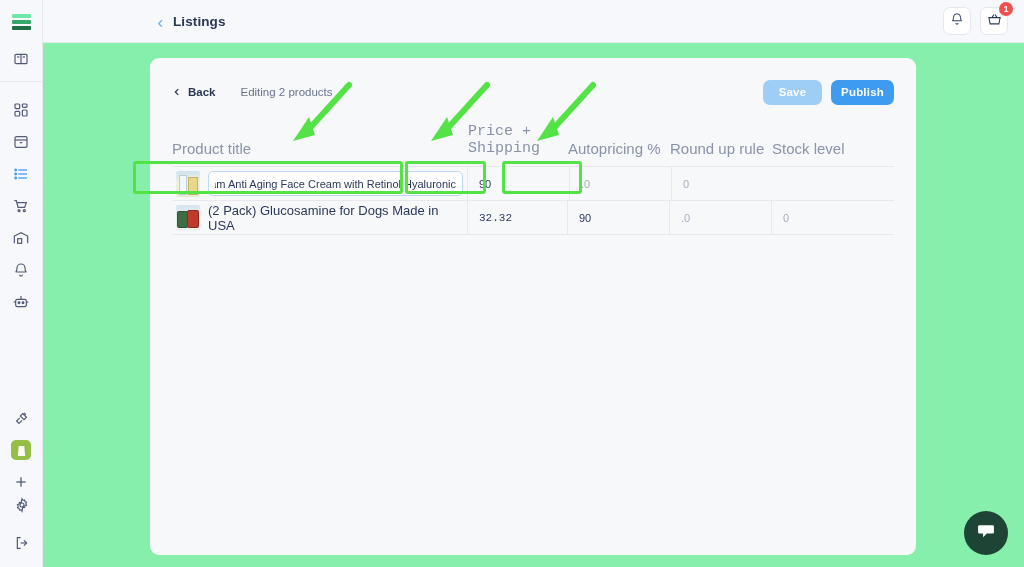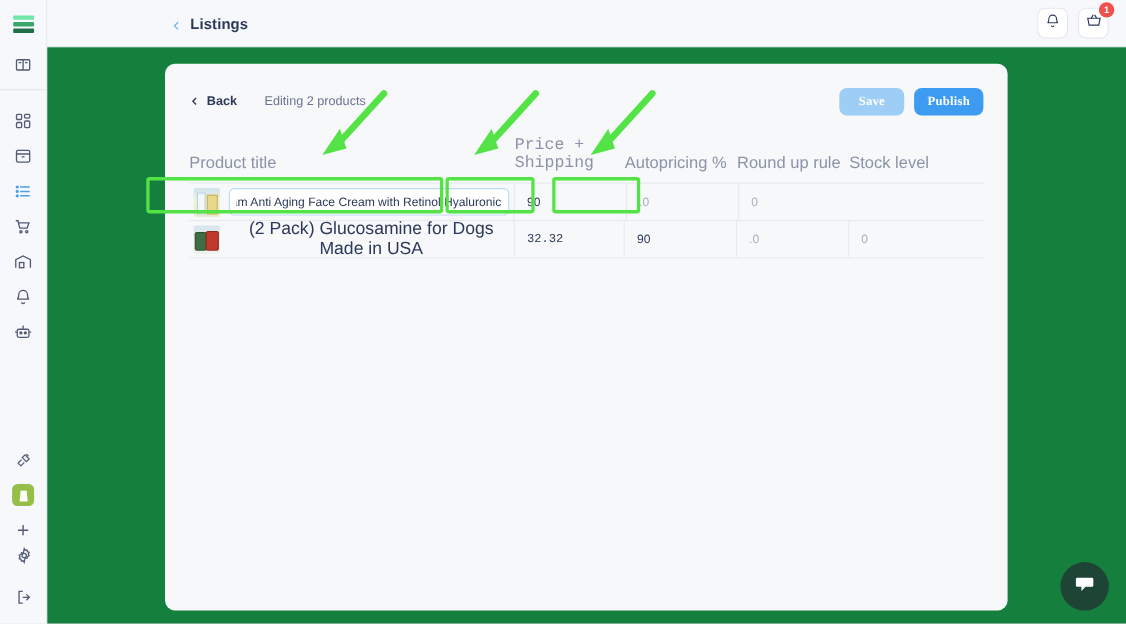--- a/index.html
+++ b/index.html
@@ -76,40 +76,40 @@
   .badge {
     position: absolute; top: -6px; right: -6px;
     width: 14px; height: 14px; border-radius: 50%;
     background: #f2504c; color: #fff; font-size: 8.5px;
     display: flex; align-items: center; justify-content: center;
     font-weight: bold; line-height: 1;
   }
 
   
   .content {
-    flex: 1; background: #15803d; position: relative; overflow: hidden;
+    flex: 1; background: #86efac; position: relative; overflow: hidden;
   }
   .card {
     position: absolute; left: 107px; top: 15px;
     width: 766px; height: 497px;
     background: #f7f8fa; border-radius: 9px;
   }
   .card-head {
     display: flex; align-items: center; padding: 20px 22px 0 22px;
     height: 48px;
   }
   .back-btn { display: flex; align-items: center; gap: 6px; cursor: pointer; }
   .back-chev { color: #2b3858; display:flex; align-items:center;}
   .back-label { font-size: 11.5px; font-weight: bold; color: #2b3858; }
   .editing-label { font-size: 11.5px; color: #6b7490; margin-left: 25px; }
   .head-actions { margin-left: auto; display: flex; gap: 9px; }
   .btn {
     border: none; border-radius: 7px; color: #fff;
     font-size: 11.5px; font-weight: bold; cursor: pointer;
-    font-family: Liberation Serif, serif;
+    font-family: Liberation Sans, sans-serif;
     letter-spacing: .2px;
   }
   .btn-save { background: #9ecdf5; width: 59px; height: 25px; }
   .btn-publish { background: #3d9bf0; width: 63px; height: 25px; }
 
   
   .table { margin: 17px 22px 0 22px; }
   .trow { display: flex; align-items: stretch; }
   .thead .th {
     font-size: 15px; color: #8b93a8;
@@ -159,21 +159,21 @@
     box-shadow: 0 0 0 1px #8e2a20;
   }
 
   .title-input {
     width: 255px; height: 25px; border: 1px solid #bcd9f5; border-radius: 5px;
     background: #fff; font-size: 11px; color: #2b3858;
     padding: 0 6px; font-family: "Liberation Sans", sans-serif;
     outline: none; text-overflow: clip; white-space: nowrap;
     direction: rtl; text-align: left;
   }
-  .title-text { font-size: 16px; color: #2b3858; text-align: center; }
+  .title-text { font-size: 13px; color: #2b3858; }
 
   
   .hl {
     position: absolute; border: 3px solid #54e346; border-radius: 3px;
     pointer-events: none;
   }
   .arrow { position: absolute; pointer-events: none; }
 
   
   .chat {

